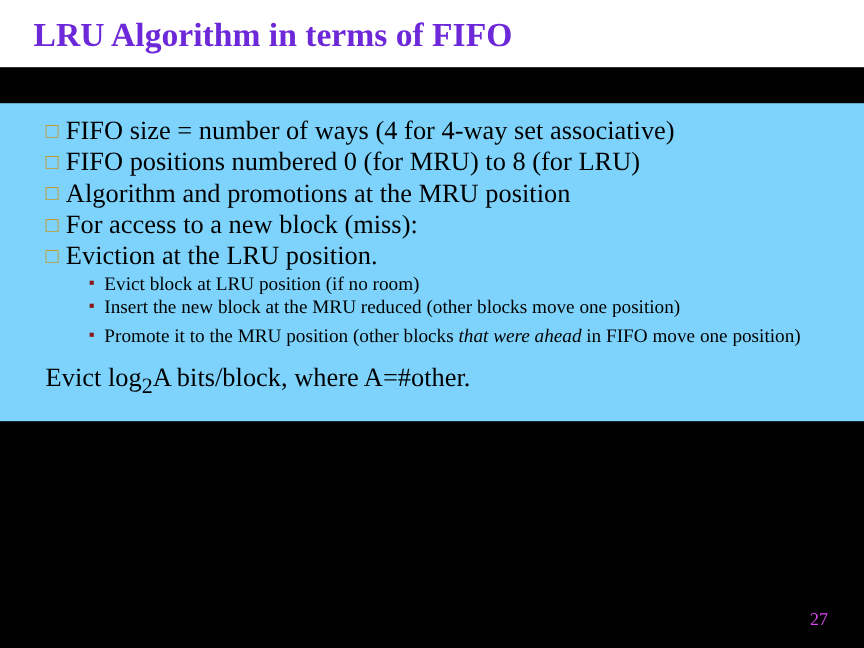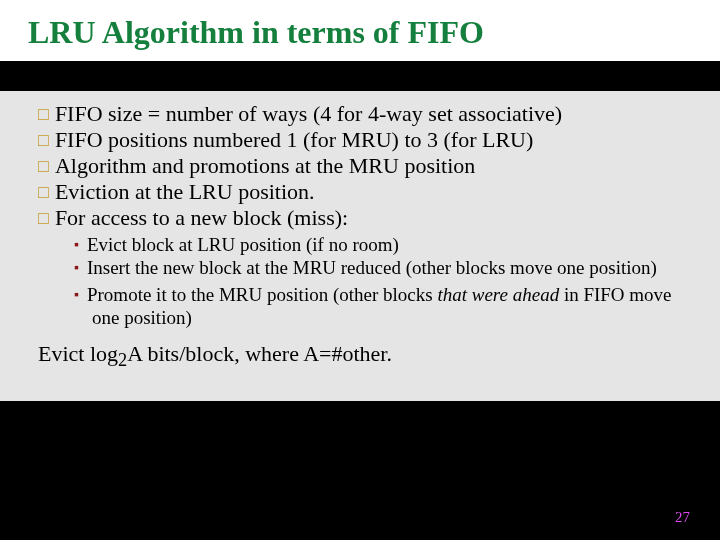--- a/index.html
+++ b/index.html
@@ -17,28 +17,28 @@
     height: 540px;
     background: #000;
     position: relative;
   }
   .title-band {
     background: #fff;
     padding: 14px 28px 10px 28px;
   }
   .title-band h1 {
     margin: 0;
-    font-size: 32px;
+    font-size: 28px;
     font-weight: bold;
-    color: #15803d;
+    color: #6d28d9;
   }
   .body-area {
-    background: #e5e5e5;
+    background: #7dd3fc;
     margin-top: 30px;
-    padding: 10px 28px 28px 38px;
+    padding: 10px 28px 17px 38px;
   }
   .bullet-list {
     margin: 0;
     padding: 0;
     list-style: none;
   }
   .bullet-list > li {
     font-size: 22px;
     line-height: 1.18;
     margin: 0;
@@ -52,21 +52,21 @@
     padding-right: 6px;
     position: relative;
     top: -1px;
   }
   .sub-list {
     margin: 2px 0 4px 0;
     padding: 0 0 0 36px;
     list-style: none;
   }
   .sub-list > li {
-    font-size: 19px;
+    font-size: 16px;
     line-height: 1.22;
     padding-left: 18px;
     text-indent: -18px;
   }
   .sub-list > li::before {
     content: "\25AA";
     color: #8a1818;
     font-size: 14px;
     padding-right: 8px;
     position: relative;
@@ -91,24 +91,24 @@
 
 <div class="slide">
 
   <div class="title-band">
     <h1>LRU Algorithm in terms of FIFO</h1>
   </div>
 
   <div class="body-area">
     <ul class="bullet-list">
       <li>FIFO size = number of ways (4 for 4-way set associative)</li>
-      <li>FIFO positions numbered 1 (for MRU) to 3 (for LRU)</li>
+      <li>FIFO positions numbered 0 (for MRU) to 8 (for LRU)</li>
       <li>Algorithm and promotions at the MRU position</li>
+      <li>For access to a new block (miss):</li>
       <li>Eviction at the LRU position.</li>
-      <li>For access to a new block (miss):</li>
     </ul>
     <ul class="sub-list">
       <li>Evict block at LRU position (if no room)</li>
       <li>Insert the new block at the MRU reduced (other blocks move one position)</li>
     </ul>
     <ul class="sub-list">
       <li><span>Promote it to the MRU position (other blocks </span><em class="it">that were ahead</em><span> in FIFO move one position)</span></li>
     </ul>
 
     <p class="footer-text"><span>Evict log</span><sub>2</sub><span>A bits/block, where A=#other.</span><br></p>

